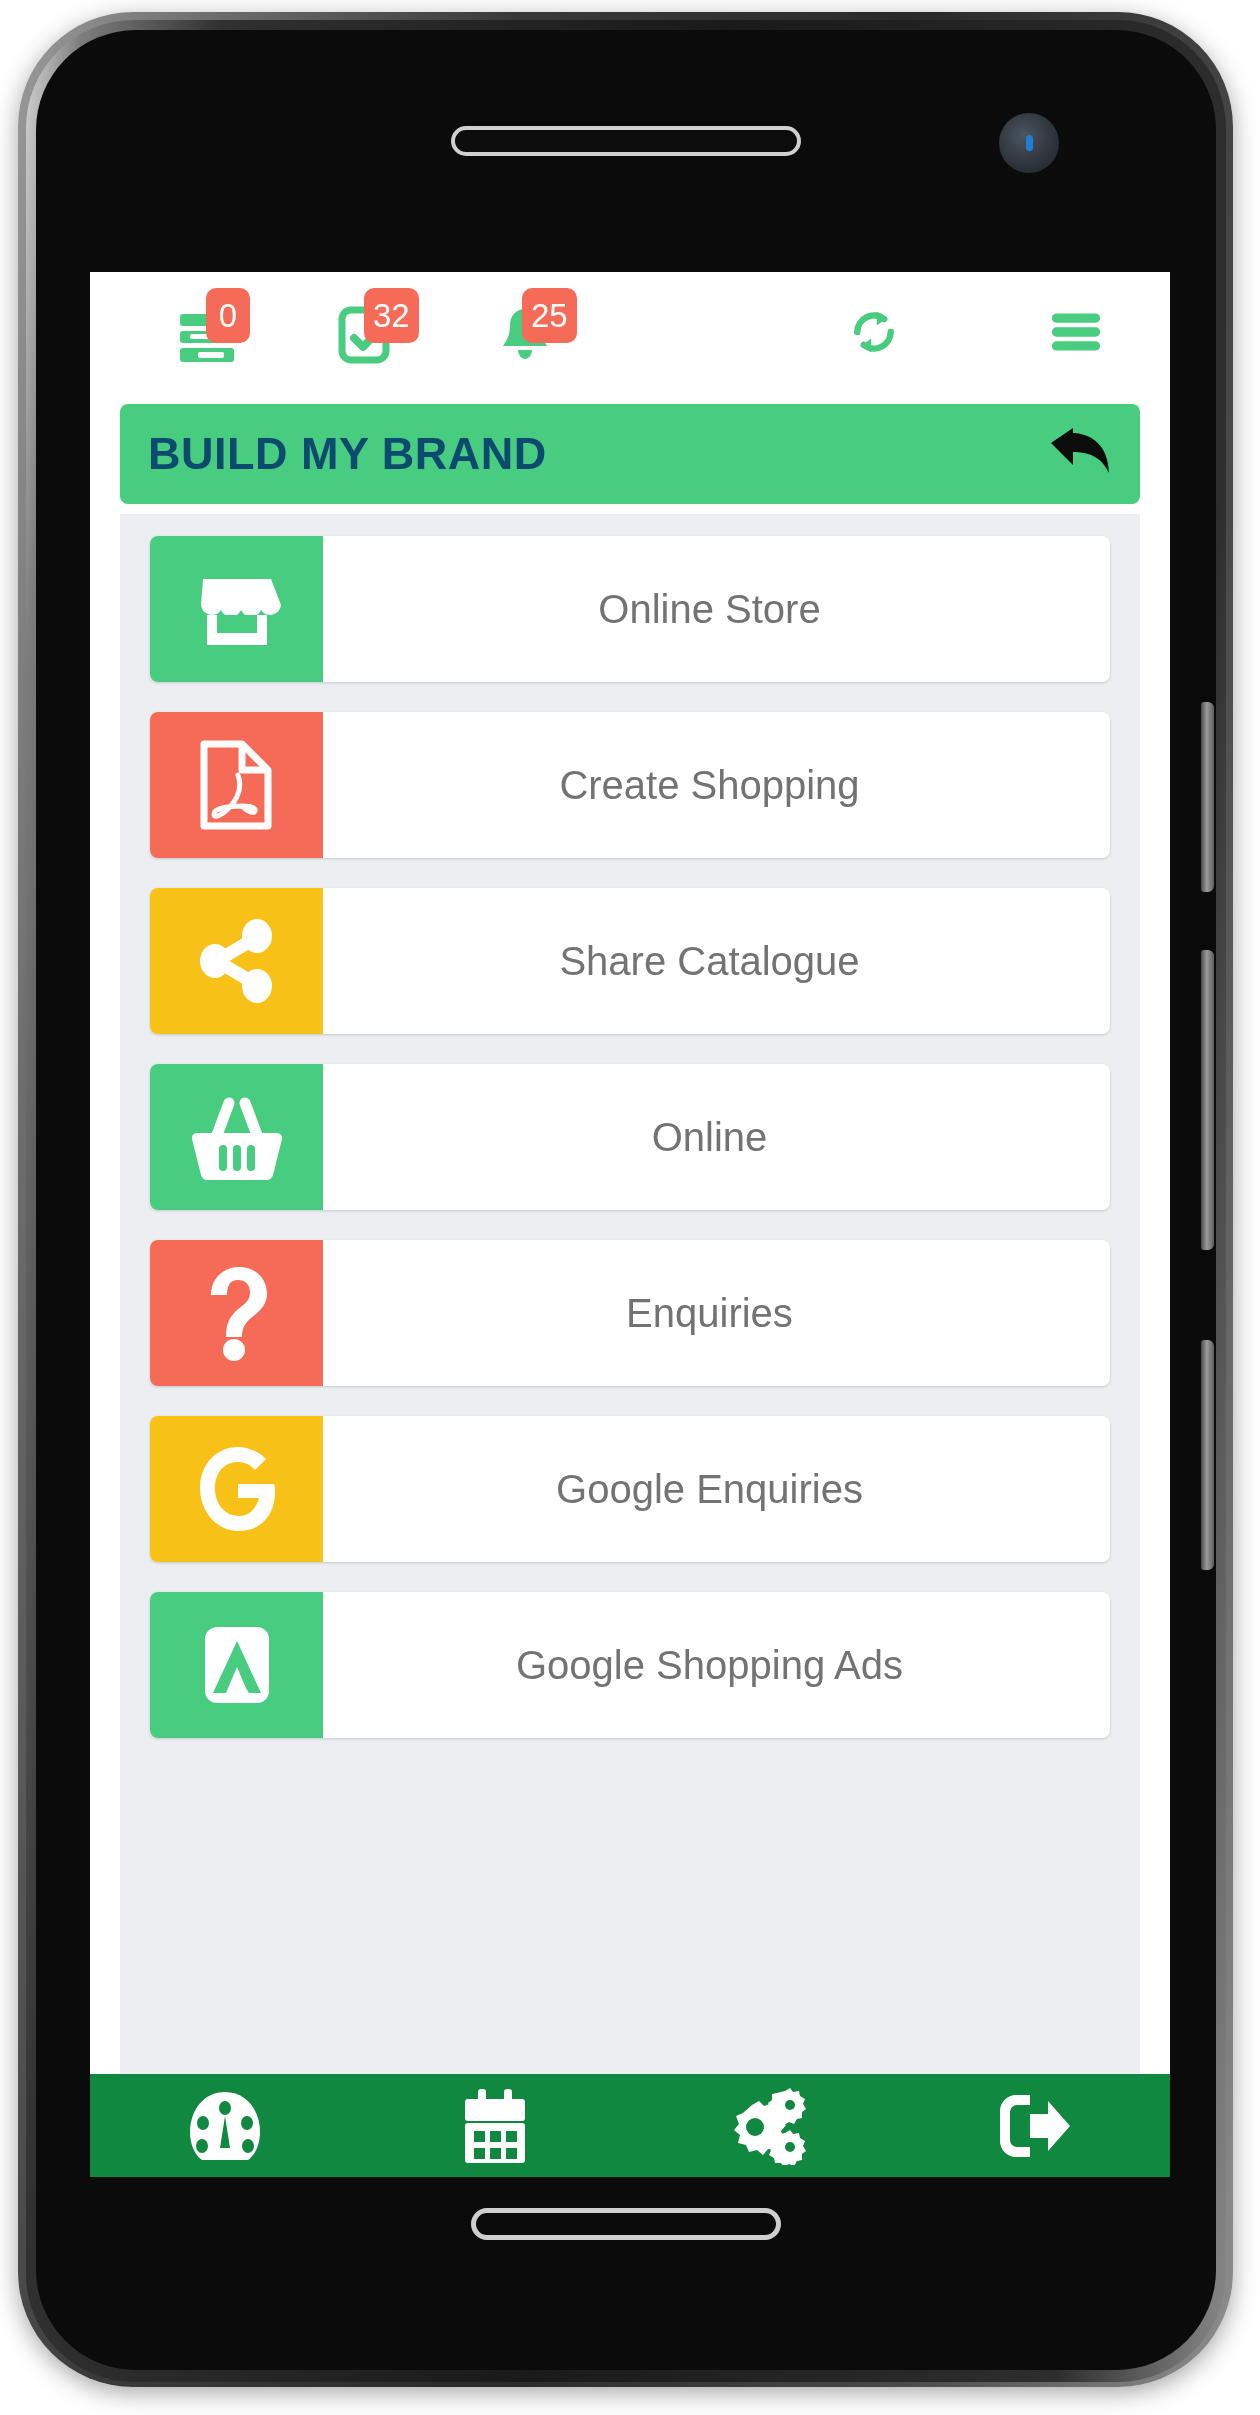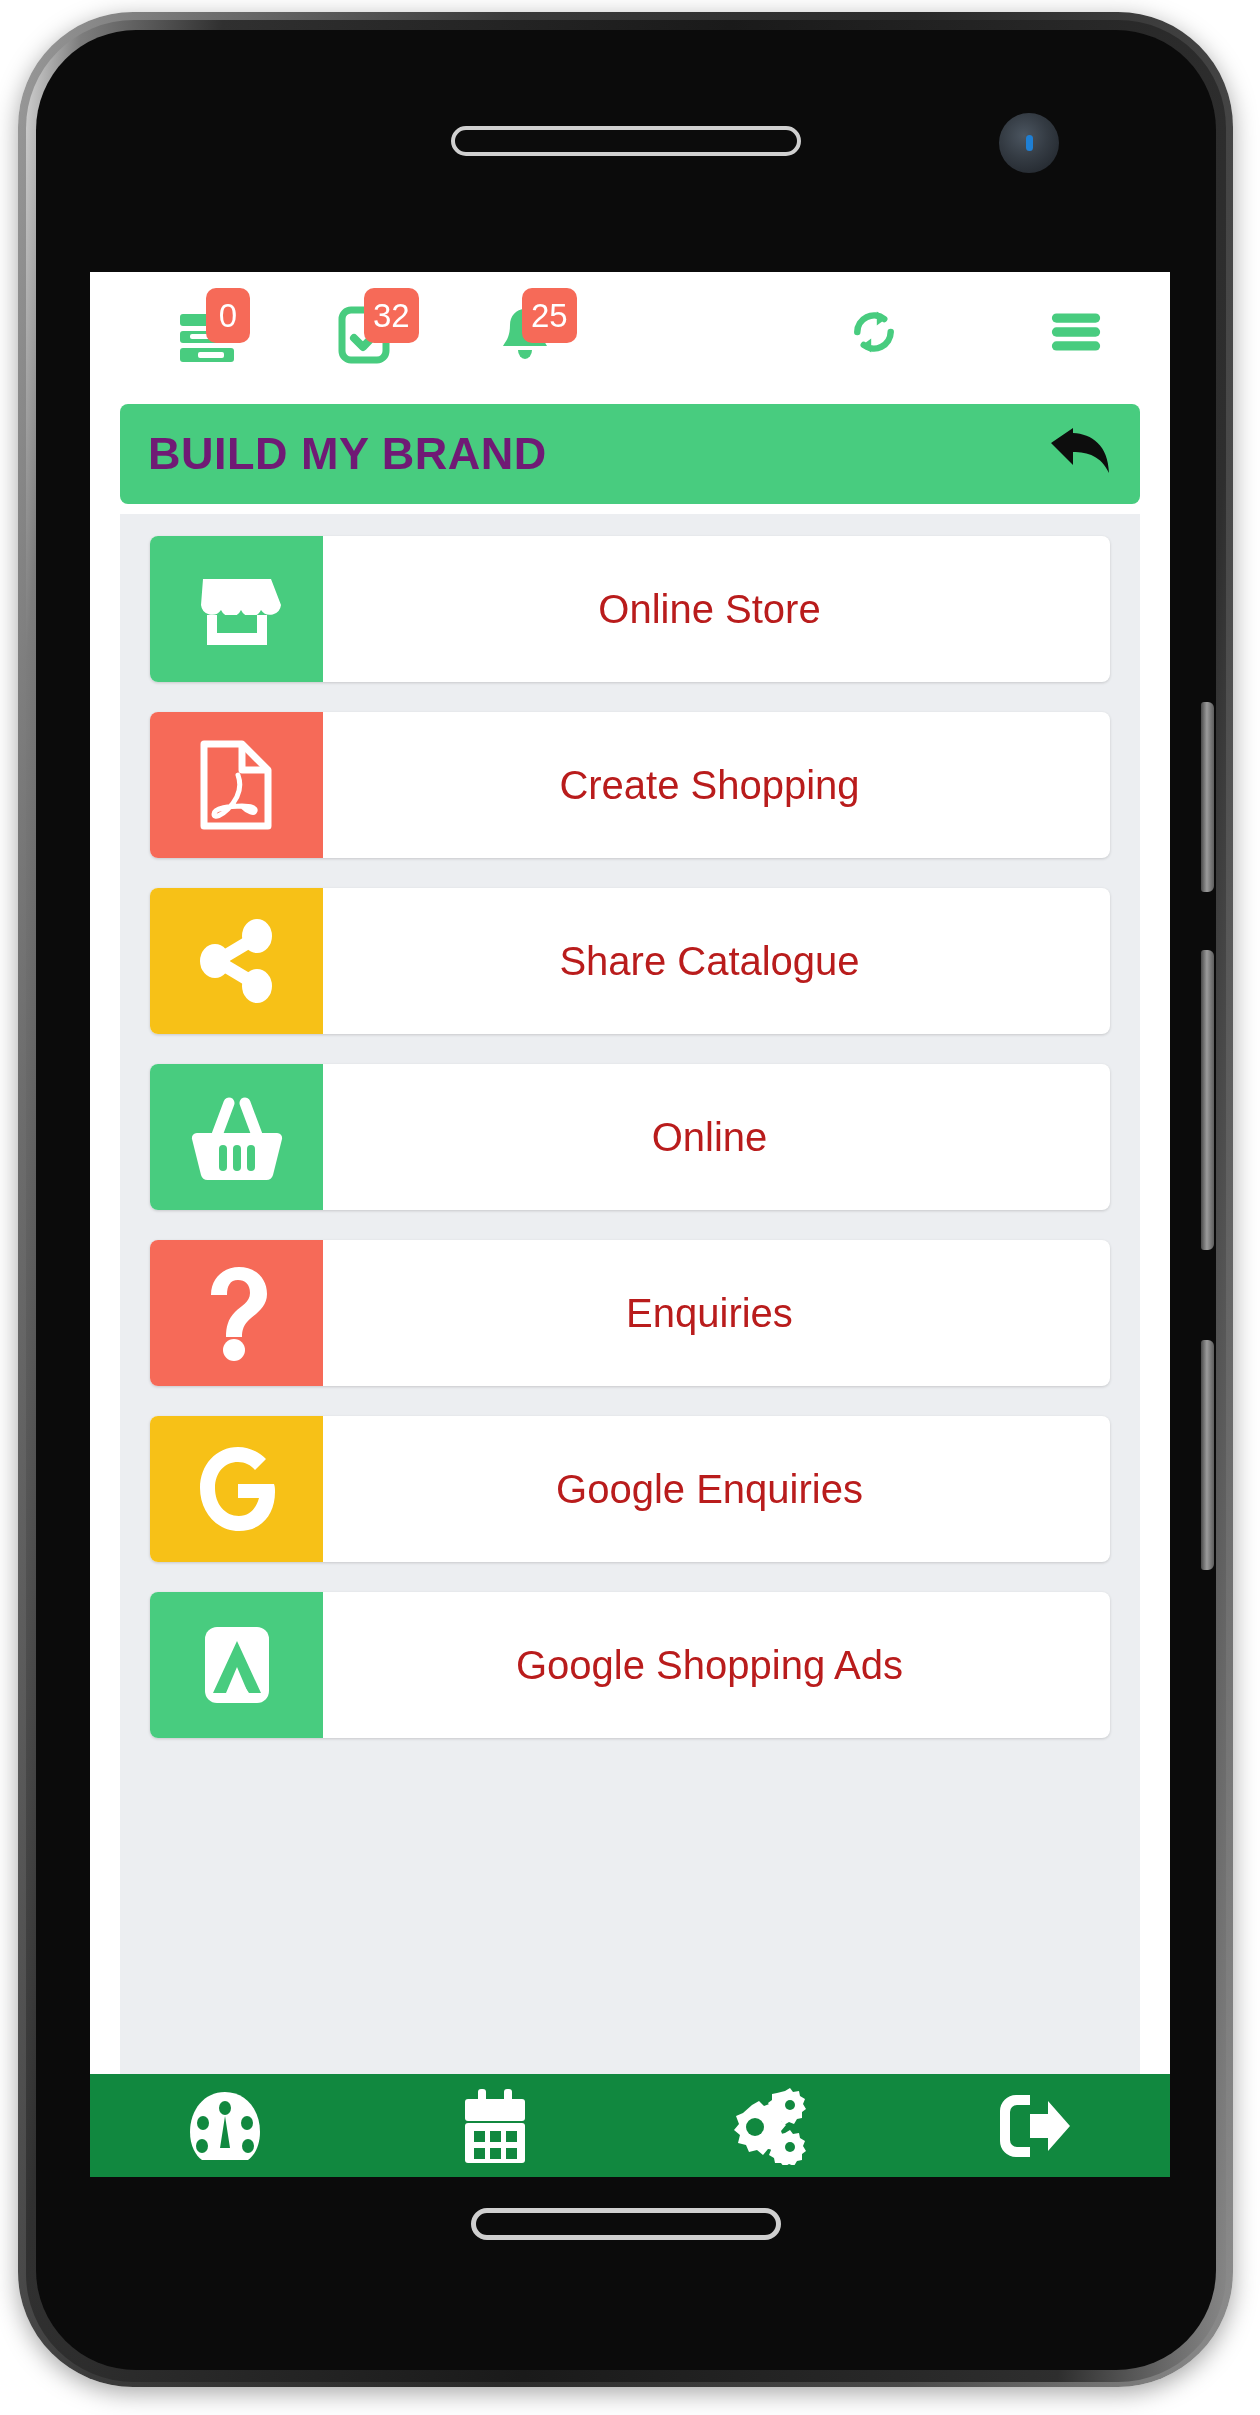--- a/index.html
+++ b/index.html
@@ -157,21 +157,21 @@
   }
   .title-bar {
     height: 100px;
     background: #48cc7f;
     border-radius: 8px;
     display: flex;
     align-items: center;
     padding: 0 28px 0 28px;
   }
   .title-bar h1 {
-    color: #701a75;
+    color: #0c4a6e;
     font-size: 45px;
     font-weight: bold;
     letter-spacing: .5px;
     font-family: "Liberation Sans", sans-serif;
   }
   .back-btn { margin-left: auto; cursor: pointer; width: 64px; height: 54px; }
 
   
   .list-wrap {
     flex: 1 1 auto;
@@ -201,21 +201,21 @@
     display: flex;
     align-items: center;
     justify-content: center;
   }
   .menu-label {
     flex: 1 1 auto;
     display: flex;
     align-items: center;
     justify-content: center;
     font-size: 40px;
-    color: #b91c1c;
+    color: #737373;
     font-family: "Liberation Sans", sans-serif;
     padding-right: 14px;
   }
 
   
   .bottom-nav {
     flex: 0 0 auto;
     height: 103px;
     background: #11883f;
     display: flex;

